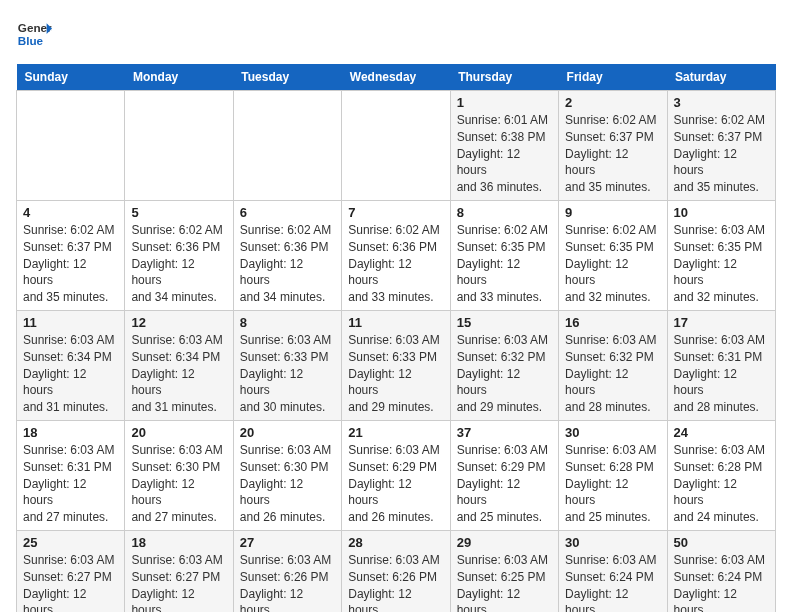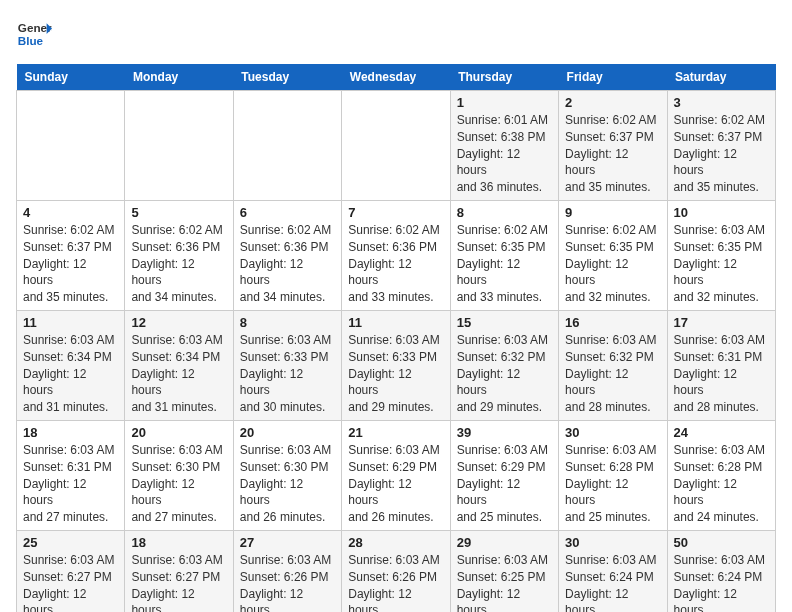--- a/index.html
+++ b/index.html
@@ -264,21 +264,21 @@
 and 26 minutes.</div>
         </td>
         <td>
           <span class="day-num">21</span>
           <div class="day-info" style="white-space: pre-line;">Sunrise: 6:03 AM
 Sunset: 6:29 PM
 Daylight: 12 hours
 and 26 minutes.</div>
         </td>
         <td>
-          <span class="day-num">39</span>
+          <span class="day-num">37</span>
           <div class="day-info" style="white-space: pre-line;">Sunrise: 6:03 AM
 Sunset: 6:29 PM
 Daylight: 12 hours
 and 25 minutes.</div>
         </td>
         <td>
           <span class="day-num">30</span>
           <div class="day-info" style="white-space: pre-line;">Sunrise: 6:03 AM
 Sunset: 6:28 PM
 Daylight: 12 hours

